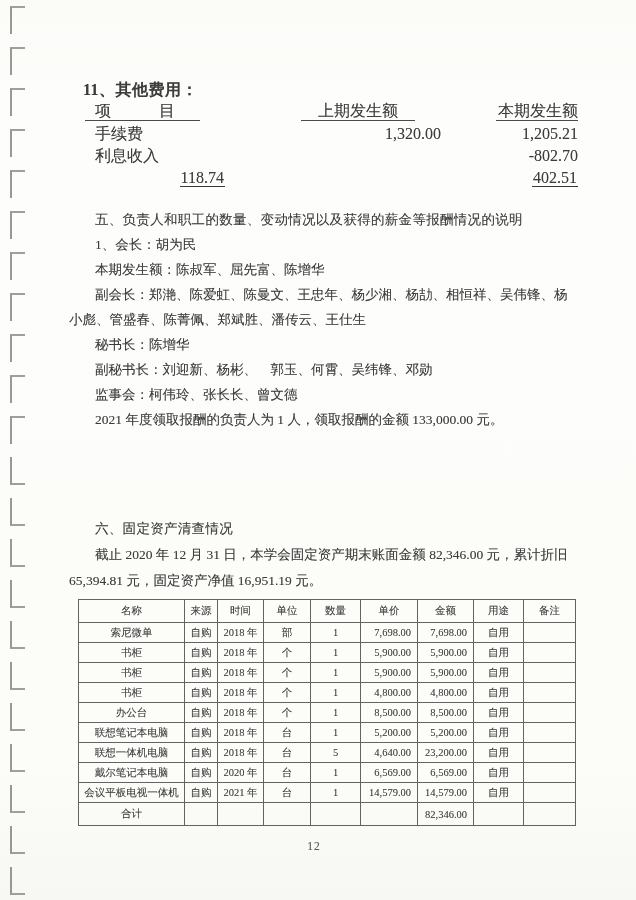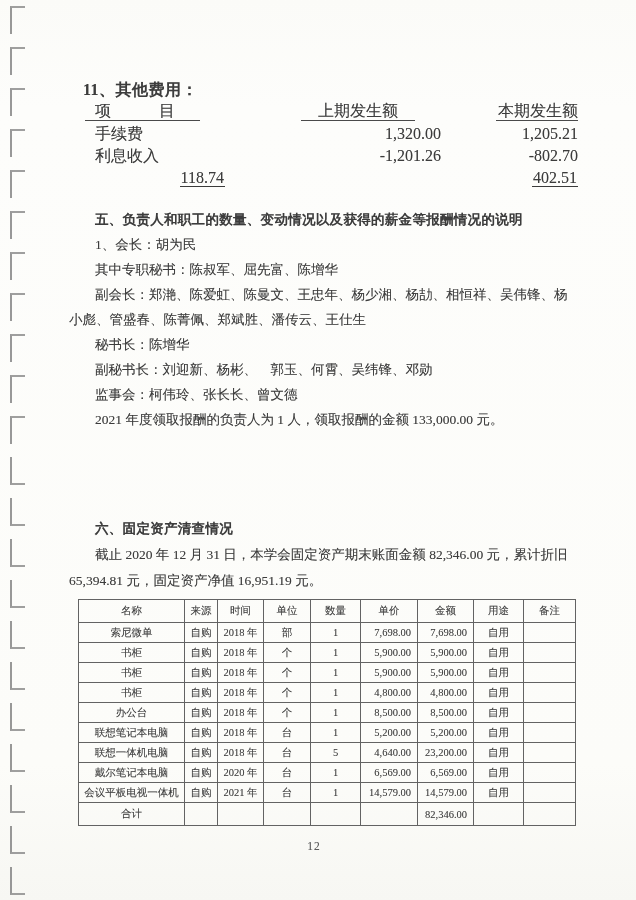--- a/index.html
+++ b/index.html
@@ -32,21 +32,21 @@
   .u-prior{display:inline-block;width:114px;text-align:center;border-bottom:1.5px solid #4a4a4a;}
   .u-curr{display:inline-block;width:82px;text-align:right;border-bottom:1.5px solid #4a4a4a;}
   .item-label{padding-left:26px;}
   .total-label{padding-left:28px;}
   .total-val{font-weight:normal;border-bottom:1.5px solid #3a3a3a;padding:0 1px;}
 
   
   .sec{position:absolute;left:69px;width:509px;font-size:13.5px;}
   #sec5{top:207px;line-height:25px;}
   #sec6{top:516px;line-height:26px;}
-  .sec h3{margin:0;font-size:13.5px;font-weight:bold;text-indent:26px;letter-spacing:.3px;}
+  .sec h3{margin:0;font-size:13.5px;font-weight:normal;text-indent:26px;letter-spacing:.3px;}
   .sec p{margin:0;text-indent:26px;}
 
   
   #assets{position:absolute;left:78px;top:599px;width:497px;border-collapse:collapse;table-layout:fixed;font-size:10.5px;color:#424242;}
   #assets th,#assets td{border:1px solid #636363;text-align:center;font-weight:normal;height:19px;padding:0 2px;overflow:hidden;white-space:nowrap;}
   #assets th{height:22px;}
   #assets td:nth-child(6),#assets td:nth-child(7){text-align:right;padding-right:6px;}
   #assets tr.total td{height:22px;}
 
   
@@ -91,38 +91,37 @@
       </div>
 
         <div class="exp-row">
           <div class="ec1 item-label">手续费</div>
           <div class="ec2">1,320.00</div>
           <div class="ec3">1,205.21</div>
         </div>
 
         <div class="exp-row">
           <div class="ec1 item-label">利息收入</div>
-          <div class="ec2">-1,201.26</div>
           <div class="ec3">-802.70</div>
         </div>
 
       <div class="exp-row">
         <div class="ec2"><span class="total-val">118.74</span></div>
         <div class="ec3"><span class="total-val">402.51</span></div>
       </div>
     </div>
   </div>
 
   <div id="sec5" class="sec">
     <h3>五、负责人和职工的数量、变动情况以及获得的薪金等报酬情况的说明</h3>
 
       <p>1、会长：胡为民</p>
 
 
-      <p>其中专职秘书：陈叔军、屈先富、陈增华</p>
+      <p>本期发生额：陈叔军、屈先富、陈增华</p>
 
       <p>副会长：郑滟、陈爱虹、陈曼文、王忠年、杨少湘、杨劼、相恒祥、吴伟锋、杨小彪、管盛春、陈菁佩、郑斌胜、潘传云、王仕生</p>
 
       <p>秘书长：陈增华</p>
 
       <p>副秘书长：刘迎新、杨彬、　郭玉、何霄、吴纬锋、邓勋</p>
 
       <p>监事会：柯伟玲、张长长、曾文德</p>
 
       <p>2021 年度领取报酬的负责人为 1 人，领取报酬的金额 133,000.00 元。</p>

